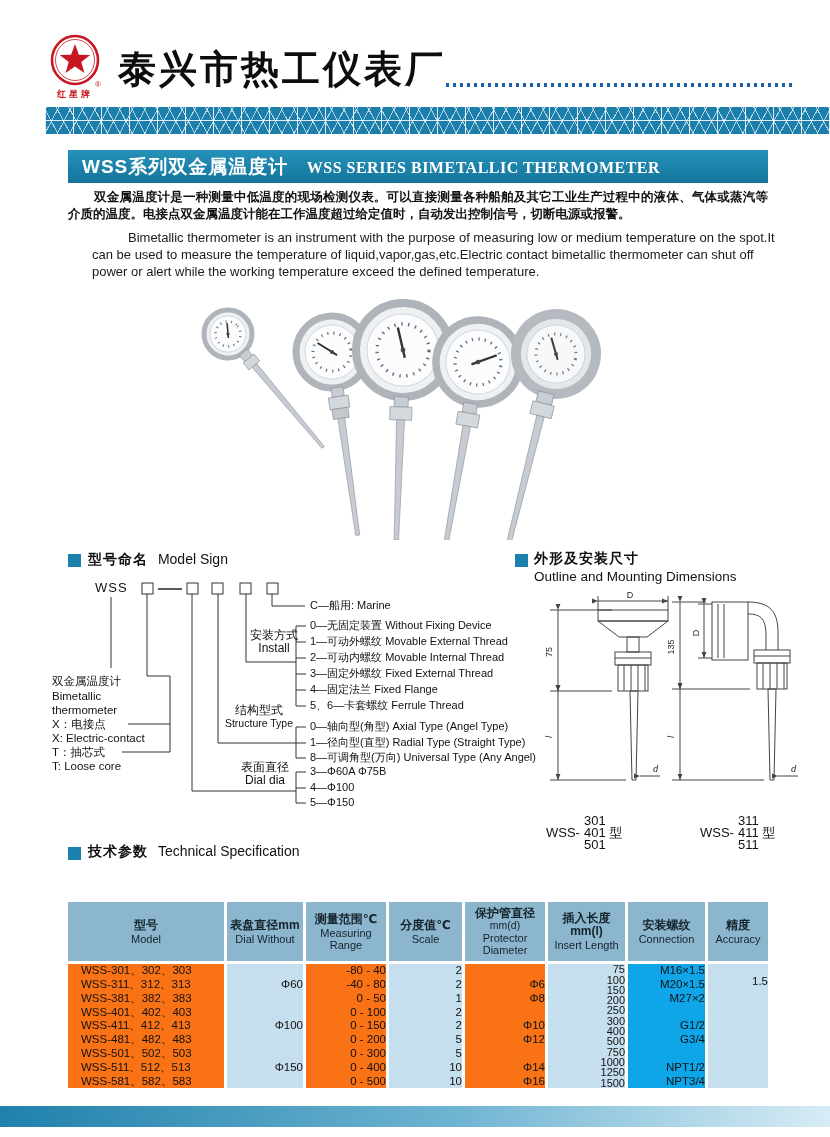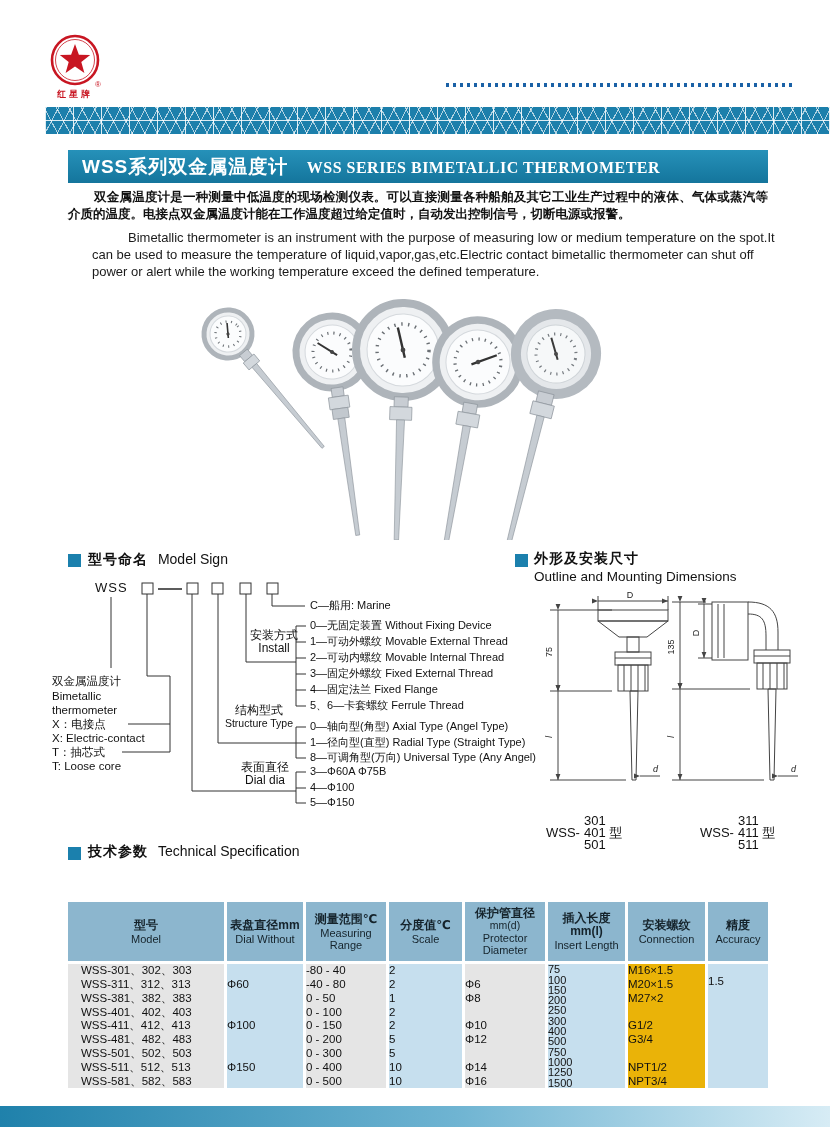--- a/index.html
+++ b/index.html
@@ -44,25 +44,25 @@
   
   .cap{position:absolute;font-size:13px;line-height:12px;}
   .cap .rows div{line-height:12px;}
 
   
   .spec-table{position:absolute;left:68px;top:902px;width:700px;border-collapse:separate;border-spacing:0;table-layout:fixed;}
   .spec-table th{background:#8cb6ce;font-size:12px;font-weight:bold;padding:5px 1px;border-bottom:3px solid #fff;color:#15232b;}
   .spec-table th .en{display:block;font-weight:normal;font-size:11px;line-height:12px;margin-top:1px;}
   .spec-table th .zh{display:block;line-height:13px;}
   .spec-table th .sub{display:block;font-weight:normal;font-size:10.5px;line-height:11px;}
-  .spec-table td{font-size:11.5px;text-align:left;height:13.8px;line-height:13.5px;padding:0;color:#111;}
+  .spec-table td{font-size:11.5px;text-align:right;height:13.8px;line-height:13.5px;padding:0;color:#111;}
   .bl{border-left:3px solid #fff;}
-  .c-grey{background:#e5e5e5;}
+  .c-grey{background:#f97316;}
   .c-blue{background:#c6dfee;}
-  .c-lgrey{background:#eab308;}
+  .c-lgrey{background:#0ea5e9;}
   .td-model{text-align:left !important;padding-left:13px !important;}
   .td-insert div{line-height:10.3px;font-size:11px;}
   .td-acc{vertical-align:top;padding-top:11px !important;}
 
   .footer-band{left:0;top:1106px;width:830px;height:21px;
     background:linear-gradient(90deg,#1f81ab 0%,#6fb4d2 55%,#d7ecf5 100%);}
 
   svg text{font-family:"Liberation Sans","DejaVu Sans",sans-serif;}
 </style>
 </head>
@@ -70,20 +70,21 @@
 
 <div class="page">
 
   <svg class="abs" style="left:42px;top:34px" width="66" height="56" viewBox="0 0 66 56">
     <ellipse cx="33" cy="26" rx="23" ry="24" fill="none" stroke="#c81622" stroke-width="2.6"></ellipse>
     <ellipse cx="33" cy="26" rx="19.5" ry="20.5" fill="none" stroke="#c81622" stroke-width="0.8"></ellipse>
     <polygon points="33,10 36.9,20.7 48.2,21.1 39.3,28 42.4,38.9 33,32.6 23.6,38.9 26.7,28 17.8,21.1 29.1,20.7" fill="#c81622"></polygon>
     <text x="53" y="53" font-size="8" fill="#c81622">®</text>
   </svg>
   <div class="abs brand-label">红星牌</div>
+  <div class="abs company">泰兴市热工仪表厂</div>
   <div class="abs dotted-line"></div>
   <div class="abs lattice"></div>
 
   <div class="abs title-bar">
     <span class="zh">WSS系列双金属温度计</span>
     <span class="en">WSS SERIES BIMETALLIC THERMOMETER</span>
   </div>
 
   <div class="abs para-zh">双金属温度计是一种测量中低温度的现场检测仪表。可以直接测量各种船舶及其它工业生产过程中的液体、气体或蒸汽等介质的温度。电接点双金属温度计能在工作温度超过给定值时，自动发出控制信号，切断电源或报警。</div>
   <div class="abs para-en">Bimetallic thermometer is an instrument with the purpose of measuring low or medium temperature on the spot.It can be used to measure the temperature of liquid,vapor,gas,etc.Electric contact bimetallic thermometer can shut off power or alert while the working temperature exceed the defined temperature.</div>

